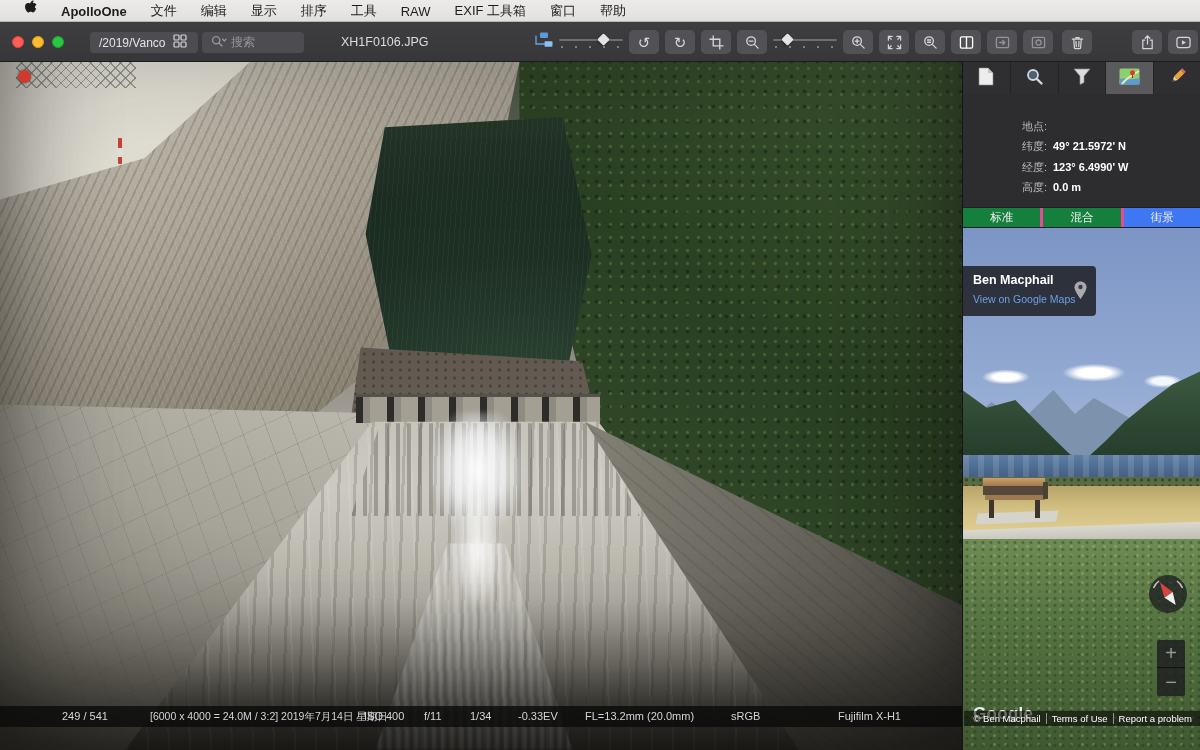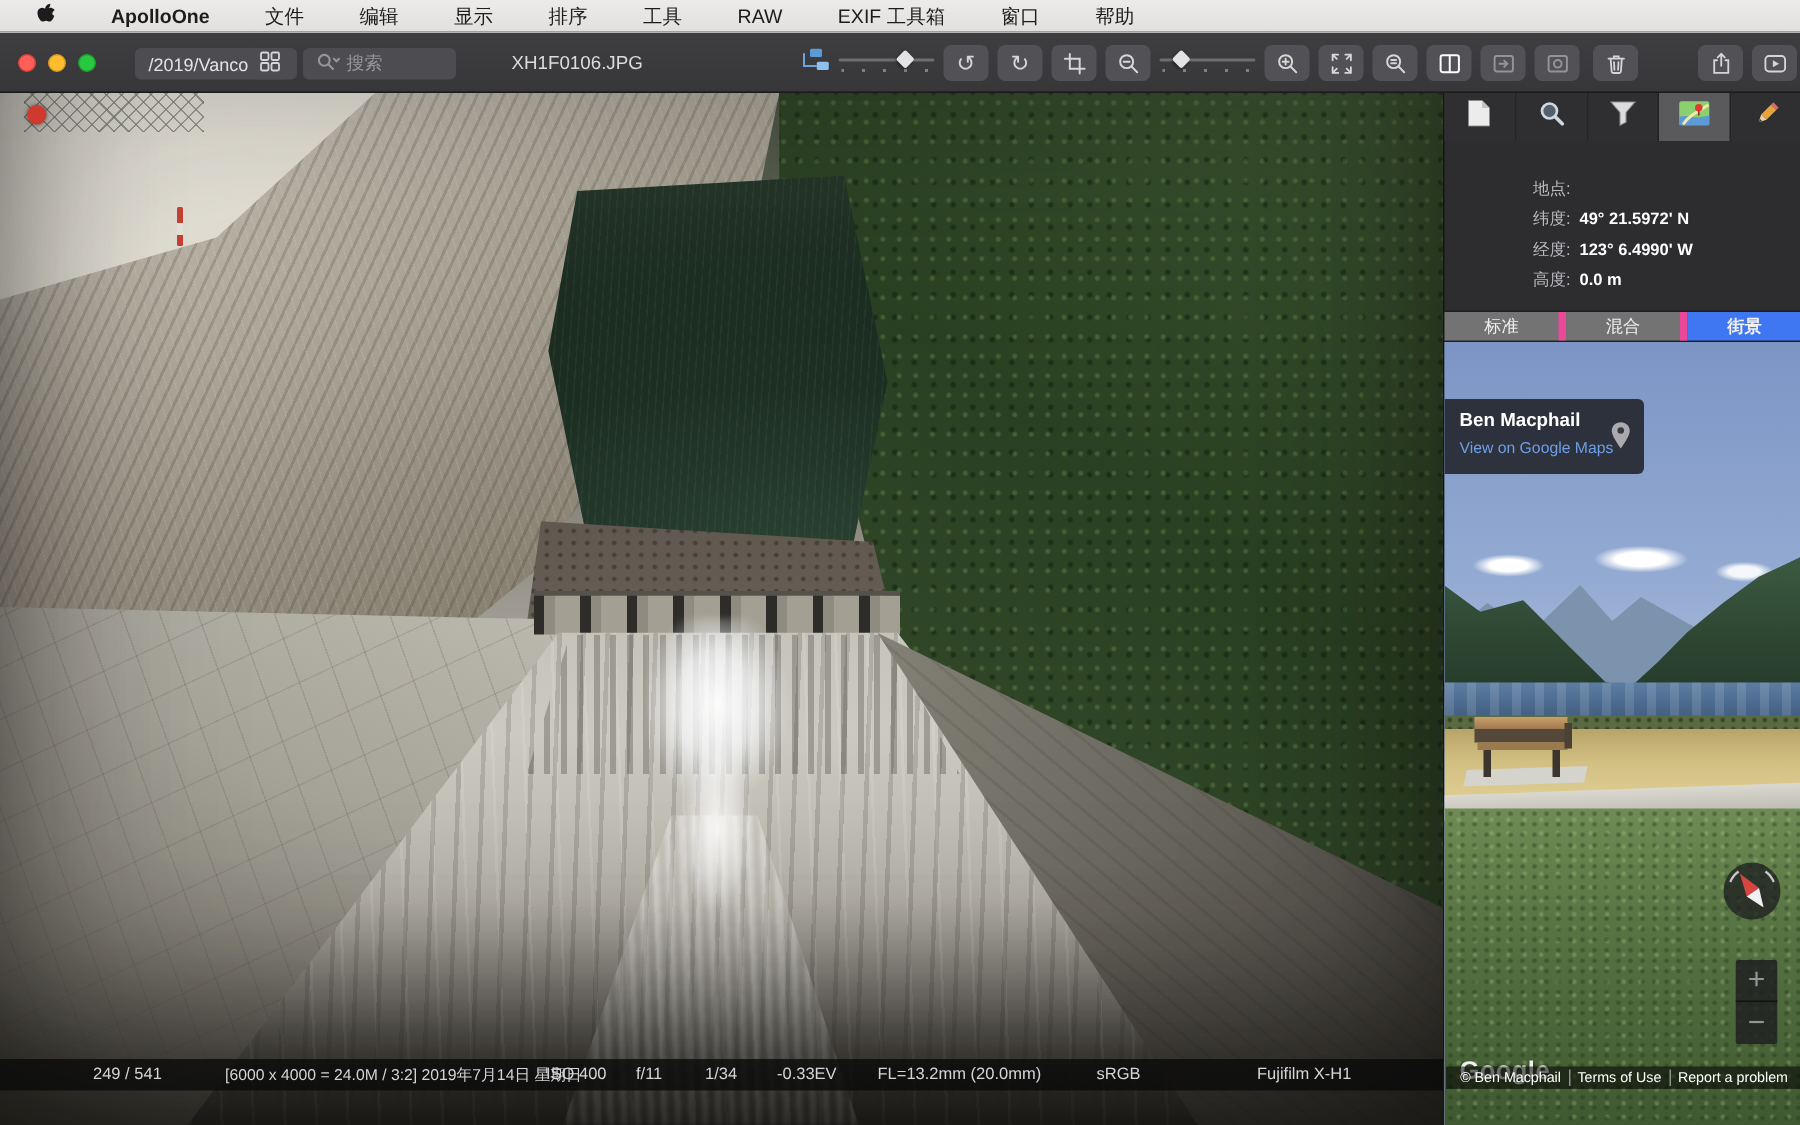--- a/index.html
+++ b/index.html
@@ -2,22 +2,22 @@
 <html><head>
 <meta charset="utf-8">
 <style>
   * { margin:0; padding:0; box-sizing:border-box; }
   html,body { width:1200px; height:750px; overflow:hidden; background:#222;
     font-family:"Liberation Sans","DejaVu Sans",sans-serif; }
   #screen { position:relative; width:1200px; height:750px; background:#2a292b; }
 
   
   #menubar { position:absolute; left:0; top:0; width:1200px; height:22px;
-    background:linear-gradient(180deg,#ecebe9,#e2e0de); display:flex; align-items:center;
-    padding-left:14px; gap:17px; font-size:13px; color:#1c1c1e; border-bottom:1px solid #b9b7b5; }
+    background:linear-gradient(180deg,#ecebe9,#e2e0de); display:flex; align-items:flex-start;
+    padding-left:14px; gap:4px; font-size:13px; color:#1c1c1e; border-bottom:1px solid #b9b7b5; }
   .mb-item { padding:0 10px; height:22px; display:flex; align-items:center; white-space:nowrap; }
   .mb-app { font-weight:700; }
   #apple-menu { padding:0 10px; display:flex; align-items:center; }
 
   
   #titlebar { position:absolute; left:0; top:22px; width:1200px; height:40px;
     background:linear-gradient(180deg,#3e3d40,#373639); border-bottom:1px solid #1c1b1d; }
   #traffic { position:absolute; left:12px; top:14px; display:flex; gap:8px; }
   .tl { width:12px; height:12px; border-radius:50%; }
   .tl.red { background:#ff5f57; border:0.5px solid #e0443e; }
@@ -126,23 +126,23 @@
   .tab.sel { background:#5a595c; }
 
   #infopanel { position:absolute; left:0; top:48px; width:264px; height:113px; padding:9px 8px 0 6px;
     font-size:11px; color:#fff; }
   .inforow { display:flex; margin-bottom:6px; line-height:1.3; }
   .inforow .lbl { width:78px; text-align:right; color:#bcbcc0; flex:none; margin-right:6px; }
   .inforow .val { font-weight:700; }
 
   #segmented { position:absolute; left:0; top:145px; width:238px; height:21px; display:flex;
     border-top:1px solid #1f1e20; border-bottom:1px solid #1f1e20; }
-  .seg { flex:1; background:#737373; color:#f0f0f2; font-size:11.5px; display:flex; align-items:center;
-    justify-content:center; border-right:5px solid #ec4899; }
-  .seg:last-child { border-right:none;font-weight:bold; }
+  .seg { flex:1; background:#15803d; color:#f0f0f2; font-size:11.5px; display:flex; align-items:center;
+    justify-content:center; border-right:3px solid #ec4899; }
+  .seg:last-child { border-right:none; }
   .seg.sel { background:#3f76f2; }
 
   
   #streetview { position:absolute; left:0; top:166px; width:238px; height:522px; overflow:hidden; background:#7d95c5; }
   #streetview .sv { position:absolute; }
   .sv-sky { inset:0; background:linear-gradient(180deg,#7d95c5 0%,#93aad2 30%,#b9c9e0 58%,#d5dfeb 70%); }
   .sv-clouds { left:0; top:128px; width:238px; height:42px;
     background:
       radial-gradient(ellipse 32px 10px at 18% 50%, #fff 40%, transparent 75%),
       radial-gradient(ellipse 42px 12px at 55% 40%, #fff 40%, transparent 75%),

